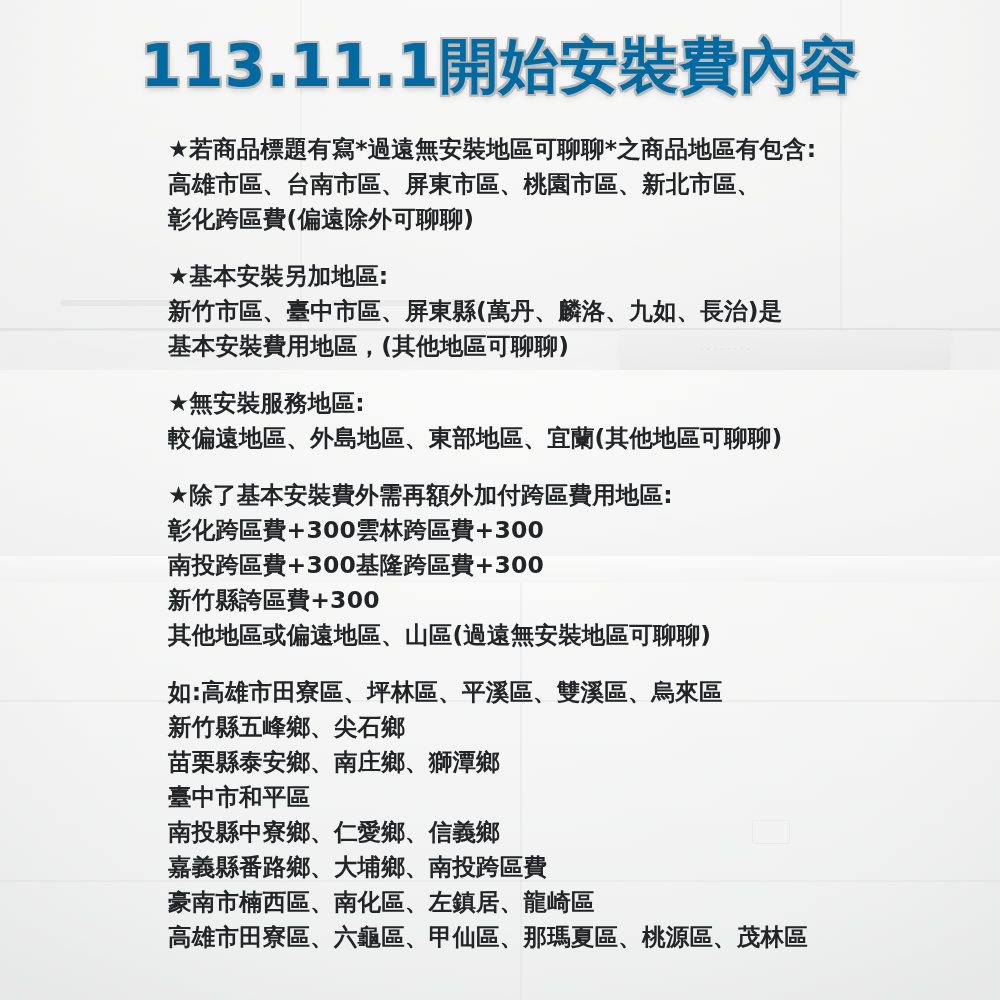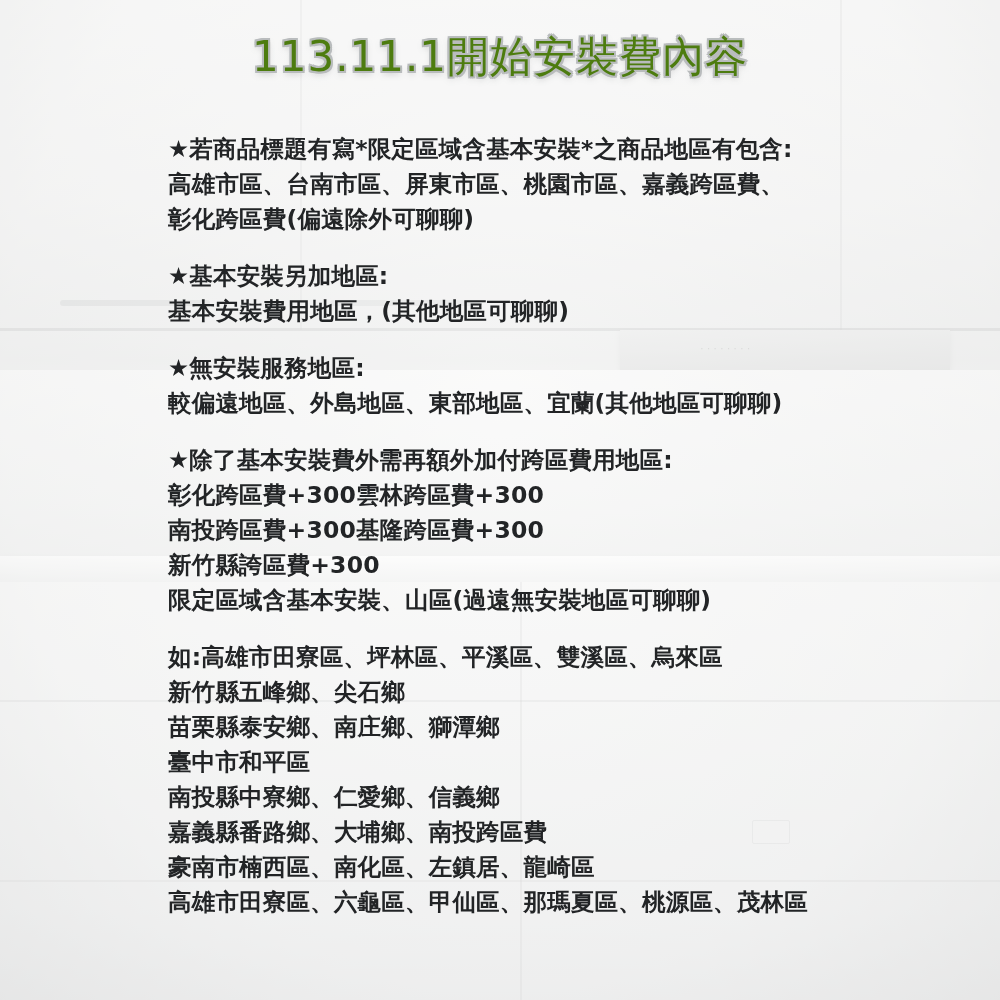--- a/index.html
+++ b/index.html
@@ -166,24 +166,24 @@
   .title-wrap {
     position: absolute;
     top: 34px;
     left: 0;
     right: 0;
     text-align: center;
   }
   .title {
     display: inline-block;
     font-family: "DejaVu Sans", "Liberation Sans", sans-serif;
-    font-size: 42px;
-    font-weight: normal;
+    font-size: 59px;
+    font-weight: bold;
     letter-spacing: 1px;
-    color: #4d7c0f;
+    color: #0369a1;
     -webkit-text-stroke: 3px #b9bcbd;
     paint-order: stroke fill;
     text-shadow:
        2px 0 0 #b9bcbd, -2px 0 0 #b9bcbd,
        0 2px 0 #b9bcbd, 0 -2px 0 #b9bcbd,
        2px 2px 0 #b9bcbd, -2px -2px 0 #b9bcbd,
        2px -2px 0 #b9bcbd, -2px 2px 0 #b9bcbd,
        0 3px 6px rgba(120,122,122,0.35);
     line-height: 1.1;
     white-space: nowrap;
@@ -238,41 +238,42 @@
   <div class="bg-layer bg-vignette"></div>
   <div class="bg-layer bg-wash"></div>
 
   <div class="title-wrap">
     <span class="title">113.11.1開始安裝費內容</span>
   </div>
 
   <div class="content">
 
     <div class="block">
-      <div class="line head">★若商品標題有寫*限定區域含基本安裝*之商品地區有包含:</div>
-      <div class="line">高雄市區、台南市區、屏東市區、桃園市區、嘉義跨區費、</div>
+      <div class="line head">★若商品標題有寫*過遠無安裝地區可聊聊*之商品地區有包含:</div>
+      <div class="line">高雄市區、台南市區、屏東市區、桃園市區、新北市區、</div>
       <div class="line">彰化跨區費(偏遠除外可聊聊)</div>
     </div>
 
     <div class="block">
       <div class="line head">★基本安裝另加地區:</div>
+      <div class="line">新竹市區、臺中市區、屏東縣(萬丹、麟洛、九如、長治)是</div>
       <div class="line">基本安裝費用地區，(其他地區可聊聊)</div>
     </div>
 
     <div class="block">
       <div class="line head">★無安裝服務地區:</div>
       <div class="line">較偏遠地區、外島地區、東部地區、宜蘭(其他地區可聊聊)</div>
     </div>
 
     <div class="block">
       <div class="line head">★除了基本安裝費外需再額外加付跨區費用地區:</div>
       <div class="line">彰化跨區費+300雲林跨區費+300</div>
       <div class="line">南投跨區費+300基隆跨區費+300</div>
       <div class="line">新竹縣誇區費+300</div>
-      <div class="line">限定區域含基本安裝、山區(過遠無安裝地區可聊聊)</div>
+      <div class="line">其他地區或偏遠地區、山區(過遠無安裝地區可聊聊)</div>
     </div>
 
     <div class="block">
       <div class="line">如:高雄市田寮區、坪林區、平溪區、雙溪區、烏來區</div>
       <div class="line">新竹縣五峰鄉、尖石鄉</div>
       <div class="line">苗栗縣泰安鄉、南庄鄉、獅潭鄉</div>
       <div class="line">臺中市和平區</div>
       <div class="line">南投縣中寮鄉、仁愛鄉、信義鄉</div>
       <div class="line">嘉義縣番路鄉、大埔鄉、南投跨區費</div>
       <div class="line">豪南市楠西區、南化區、左鎮居、龍崎區</div>

